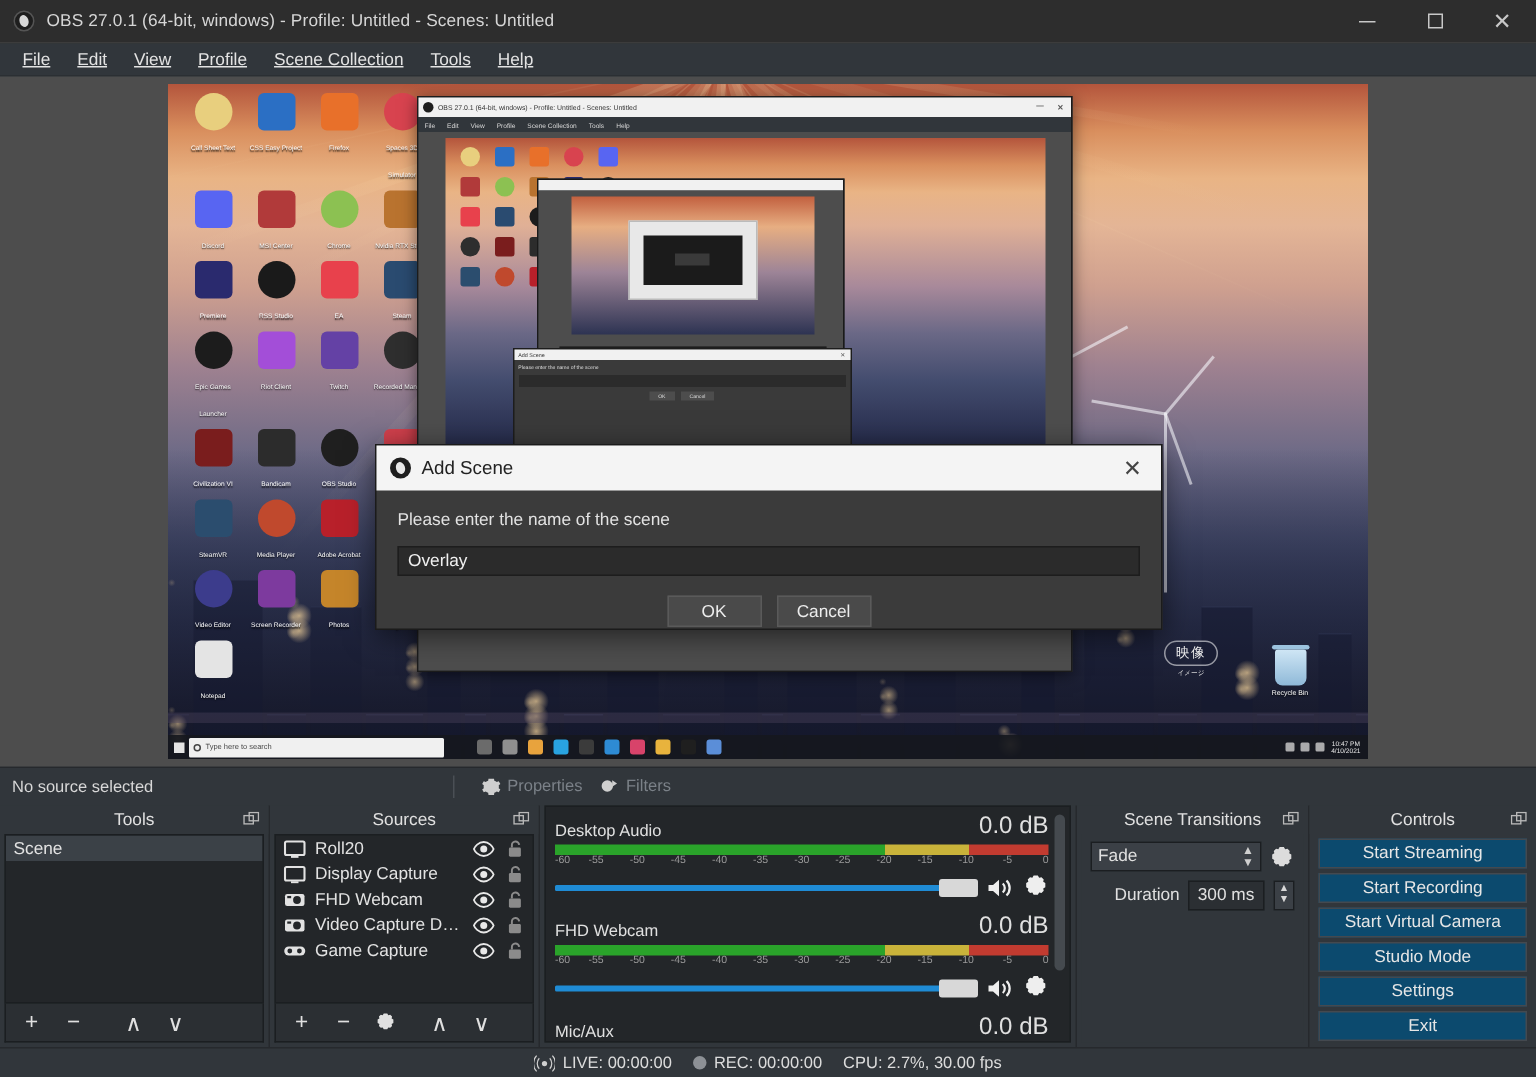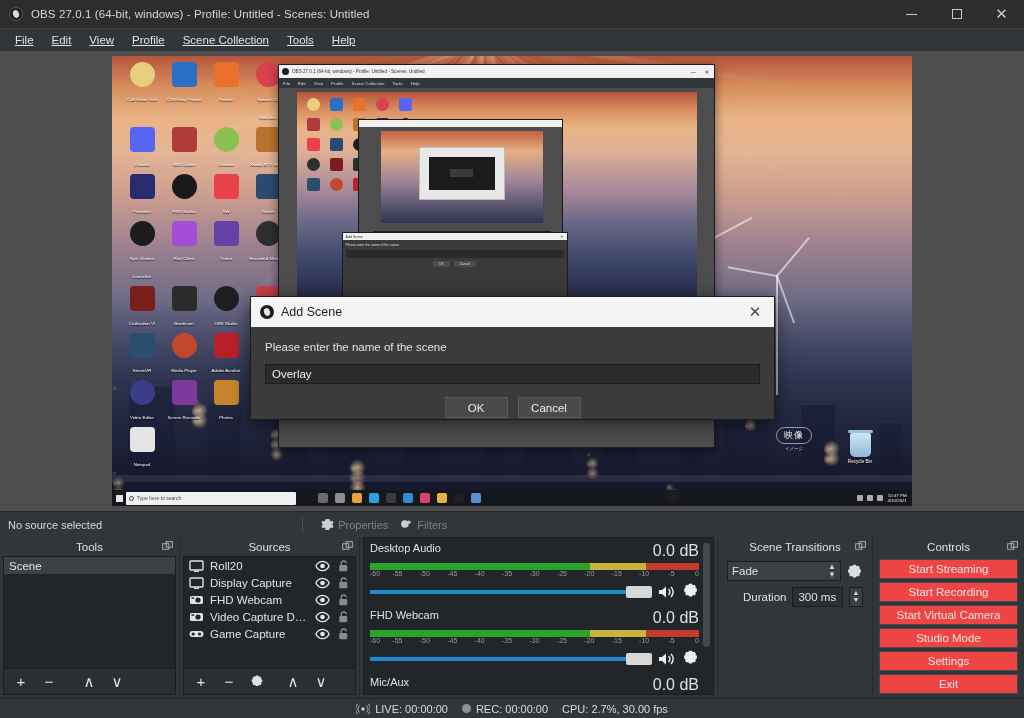--- a/index.html
+++ b/index.html
@@ -153,21 +153,21 @@
   .mini-dlg .mf { height: 6px; background: #2b2b2b; margin-bottom: 3px; }
   .mini-dlg .mbtns { display: flex; gap: 4px; justify-content: center; }
   .mini-dlg .mbtns b { font-size: 3.4px; color: #ddd; background: #4d4d4d;
     padding: 1px 6px; font-weight: normal; }
 
   
   .srcbar { height: 26px; background: #31363b; display: flex; align-items: center;
     flex: none; border-top: 1px solid #26292d; }
   .srcbar .nosrc { font-size: 11px; color: #d8d8d8; margin-left: 8px; }
   .srcbar .sep { width: 1px; height: 15px; background: #4a4f55; margin: 0 12px 0 200px; }
-  .sb-btn { display: flex; align-items: center; gap: 4px; font-size: 11px;
+  .sb-btn { display: flex; gap: 4px; font-size: 11px;
     color: #7b8188; padding: 2px 6px; }
   .sb-btn .gear { width: 13px; height: 13px; }
 
   
   .docks { flex: 1; display: flex; background: #31363b; min-height: 0; }
   .dock { display: flex; flex-direction: column; min-width: 0;
     border-right: 1px solid #26292d; }
   .dock-title { height: 19px; background: #31363b; display: flex; align-items: center;
     justify-content: center; position: relative; flex: none; }
   .dock-title span { font-size: 11.5px; color: #e0e0e0; }
@@ -188,21 +188,21 @@
   
   .src-row { height: 17px; display: flex; align-items: center; gap: 6px;
     padding: 0 4px 0 5px; font-size: 11.5px; color: #e2e2e2; }
   .src-row .nm { flex: 1; white-space: nowrap; overflow: hidden; text-overflow: ellipsis; }
   .src-ico { width: 15px; height: 13px; flex: none; }
   .eye, .lock { width: 15px; height: 14px; flex: none; }
 
   
   .mixer-scroll { position: absolute; inset: 0; overflow: hidden; padding: 4px 14px 0 6px; }
   .mix-ch { margin-bottom: 9px; }
-  .mix-head { display: flex; align-items: flex-start; }
+  .mix-head { display: flex; align-items: flex-end; }
   .mix-head .nm { font-size: 11px; color: #e0e0e0; }
   .mix-head .db { margin-left: auto; font-size: 16px; color: #e0e0e0; }
   .meter { height: 7px; margin-top: 3px; display: flex; }
   .meter .g { background: #2aa32a; }
   .meter .y { background: #c9b33a; }
   .meter .r { background: #c23b30; }
   .scale { position: relative; height: 10px; margin-top: 0px; }
   .scale i { position: absolute; top: 0; font-style: normal; font-size: 7px;
     color: #9a9a9a; transform: translateX(-50%); }
   .slider-row { display: flex; align-items: center; gap: 5px; margin-top: 3px; }
@@ -223,21 +223,21 @@
   .dur-row { display: flex; align-items: center; gap: 6px; padding: 6px 6px 0; }
   .dur-row label { font-size: 11.5px; color: #e0e0e0; padding-left: 16px; }
   .spin { flex: 1; height: 20px; background: #2b2f33; border: 1px solid #1b1e21;
     display: flex; align-items: center; padding: 0 5px; font-size: 11.5px; color: #e0e0e0; }
   .spin-btns { width: 14px; height: 20px; background: #3b4046; border: 1px solid #1b1e21;
     display: flex; flex-direction: column; align-items: center; justify-content: center;
     font-size: 7px; color: #d8d8d8; line-height: .95; }
 
   
   .ctrl-body { padding: 3px; display: flex; flex-direction: column; gap: 3px; }
-  .ctrl-btn { height: 20px; background: #ef4444; border: 1px solid #44494f;
+  .ctrl-btn { height: 20px; background: #0c4a6e; border: 1px solid #44494f;
     display: flex; align-items: center; justify-content: center;
     font-size: 11.5px; color: #e6e6e6; }
 
   
   .statusbar { height: 20px; background: #31363b; display: flex; align-items: center;
     justify-content: center; gap: 14px; flex: none; border-top: 1px solid #26292d; }
   .st-item { display: flex; align-items: center; gap: 5px; font-size: 11px; color: #dcdcdc; }
   .st-dot { width: 9px; height: 9px; border-radius: 50%; background: #8d9196; }
 
   

